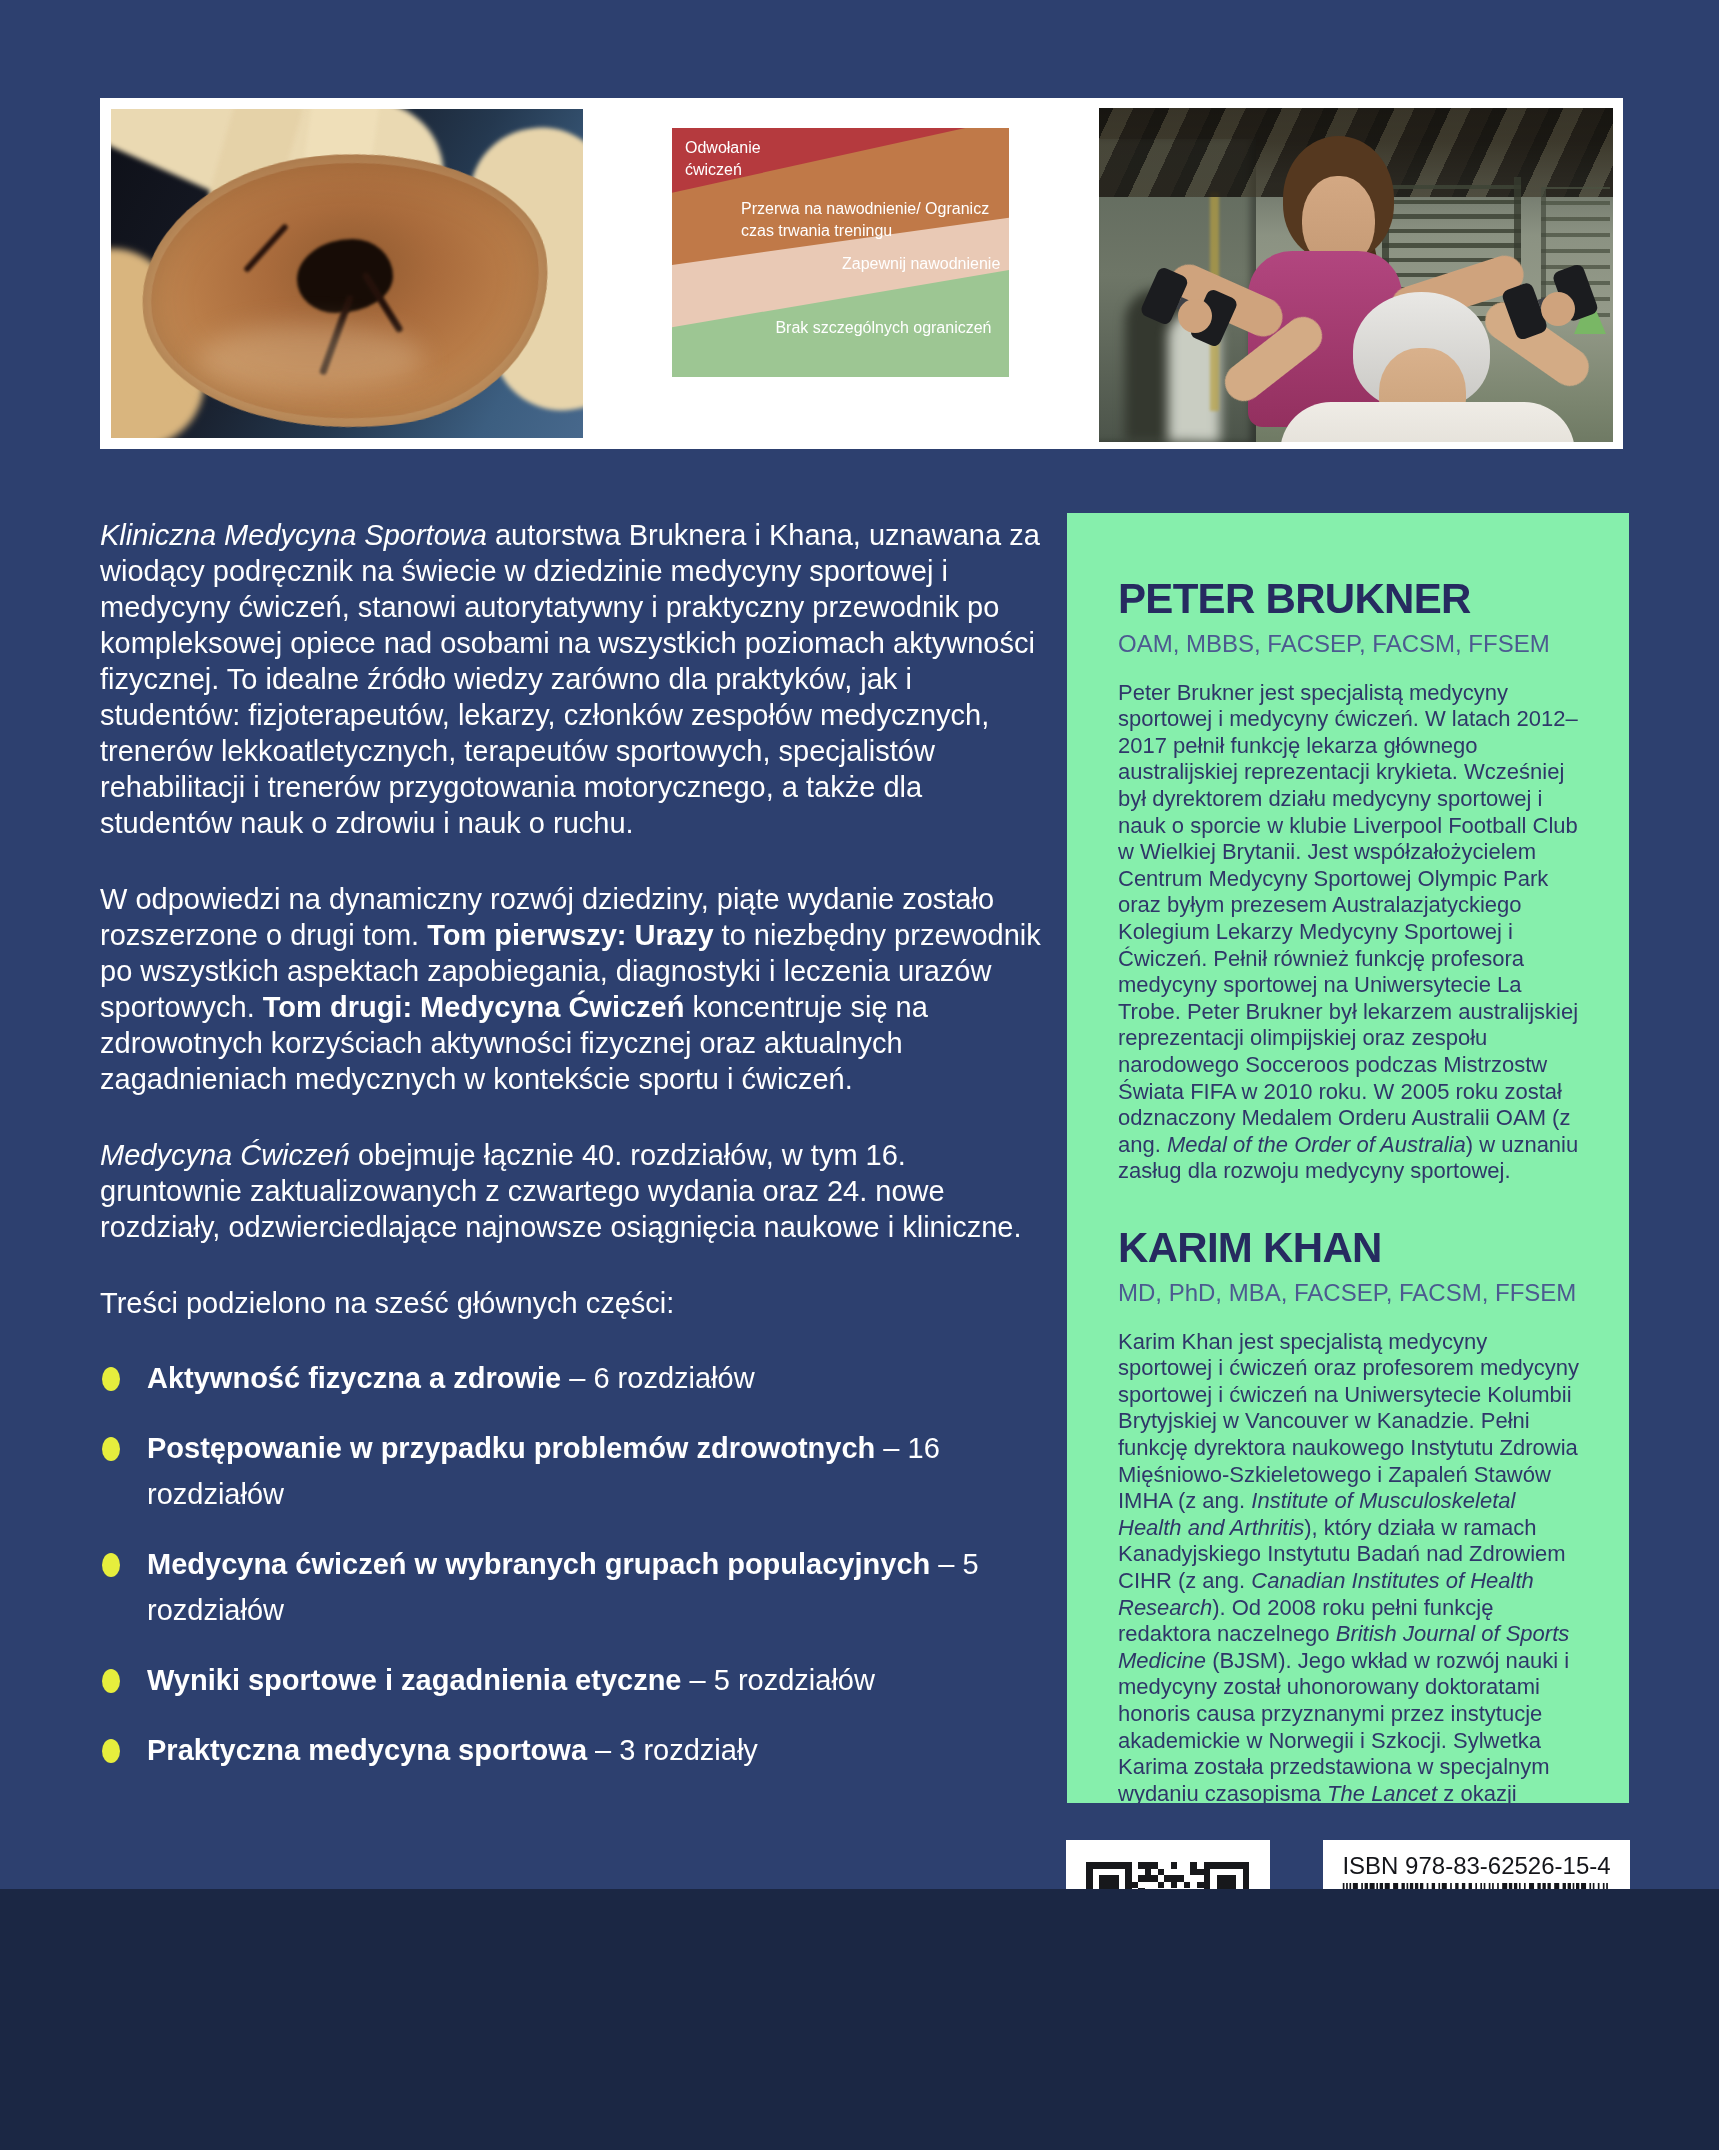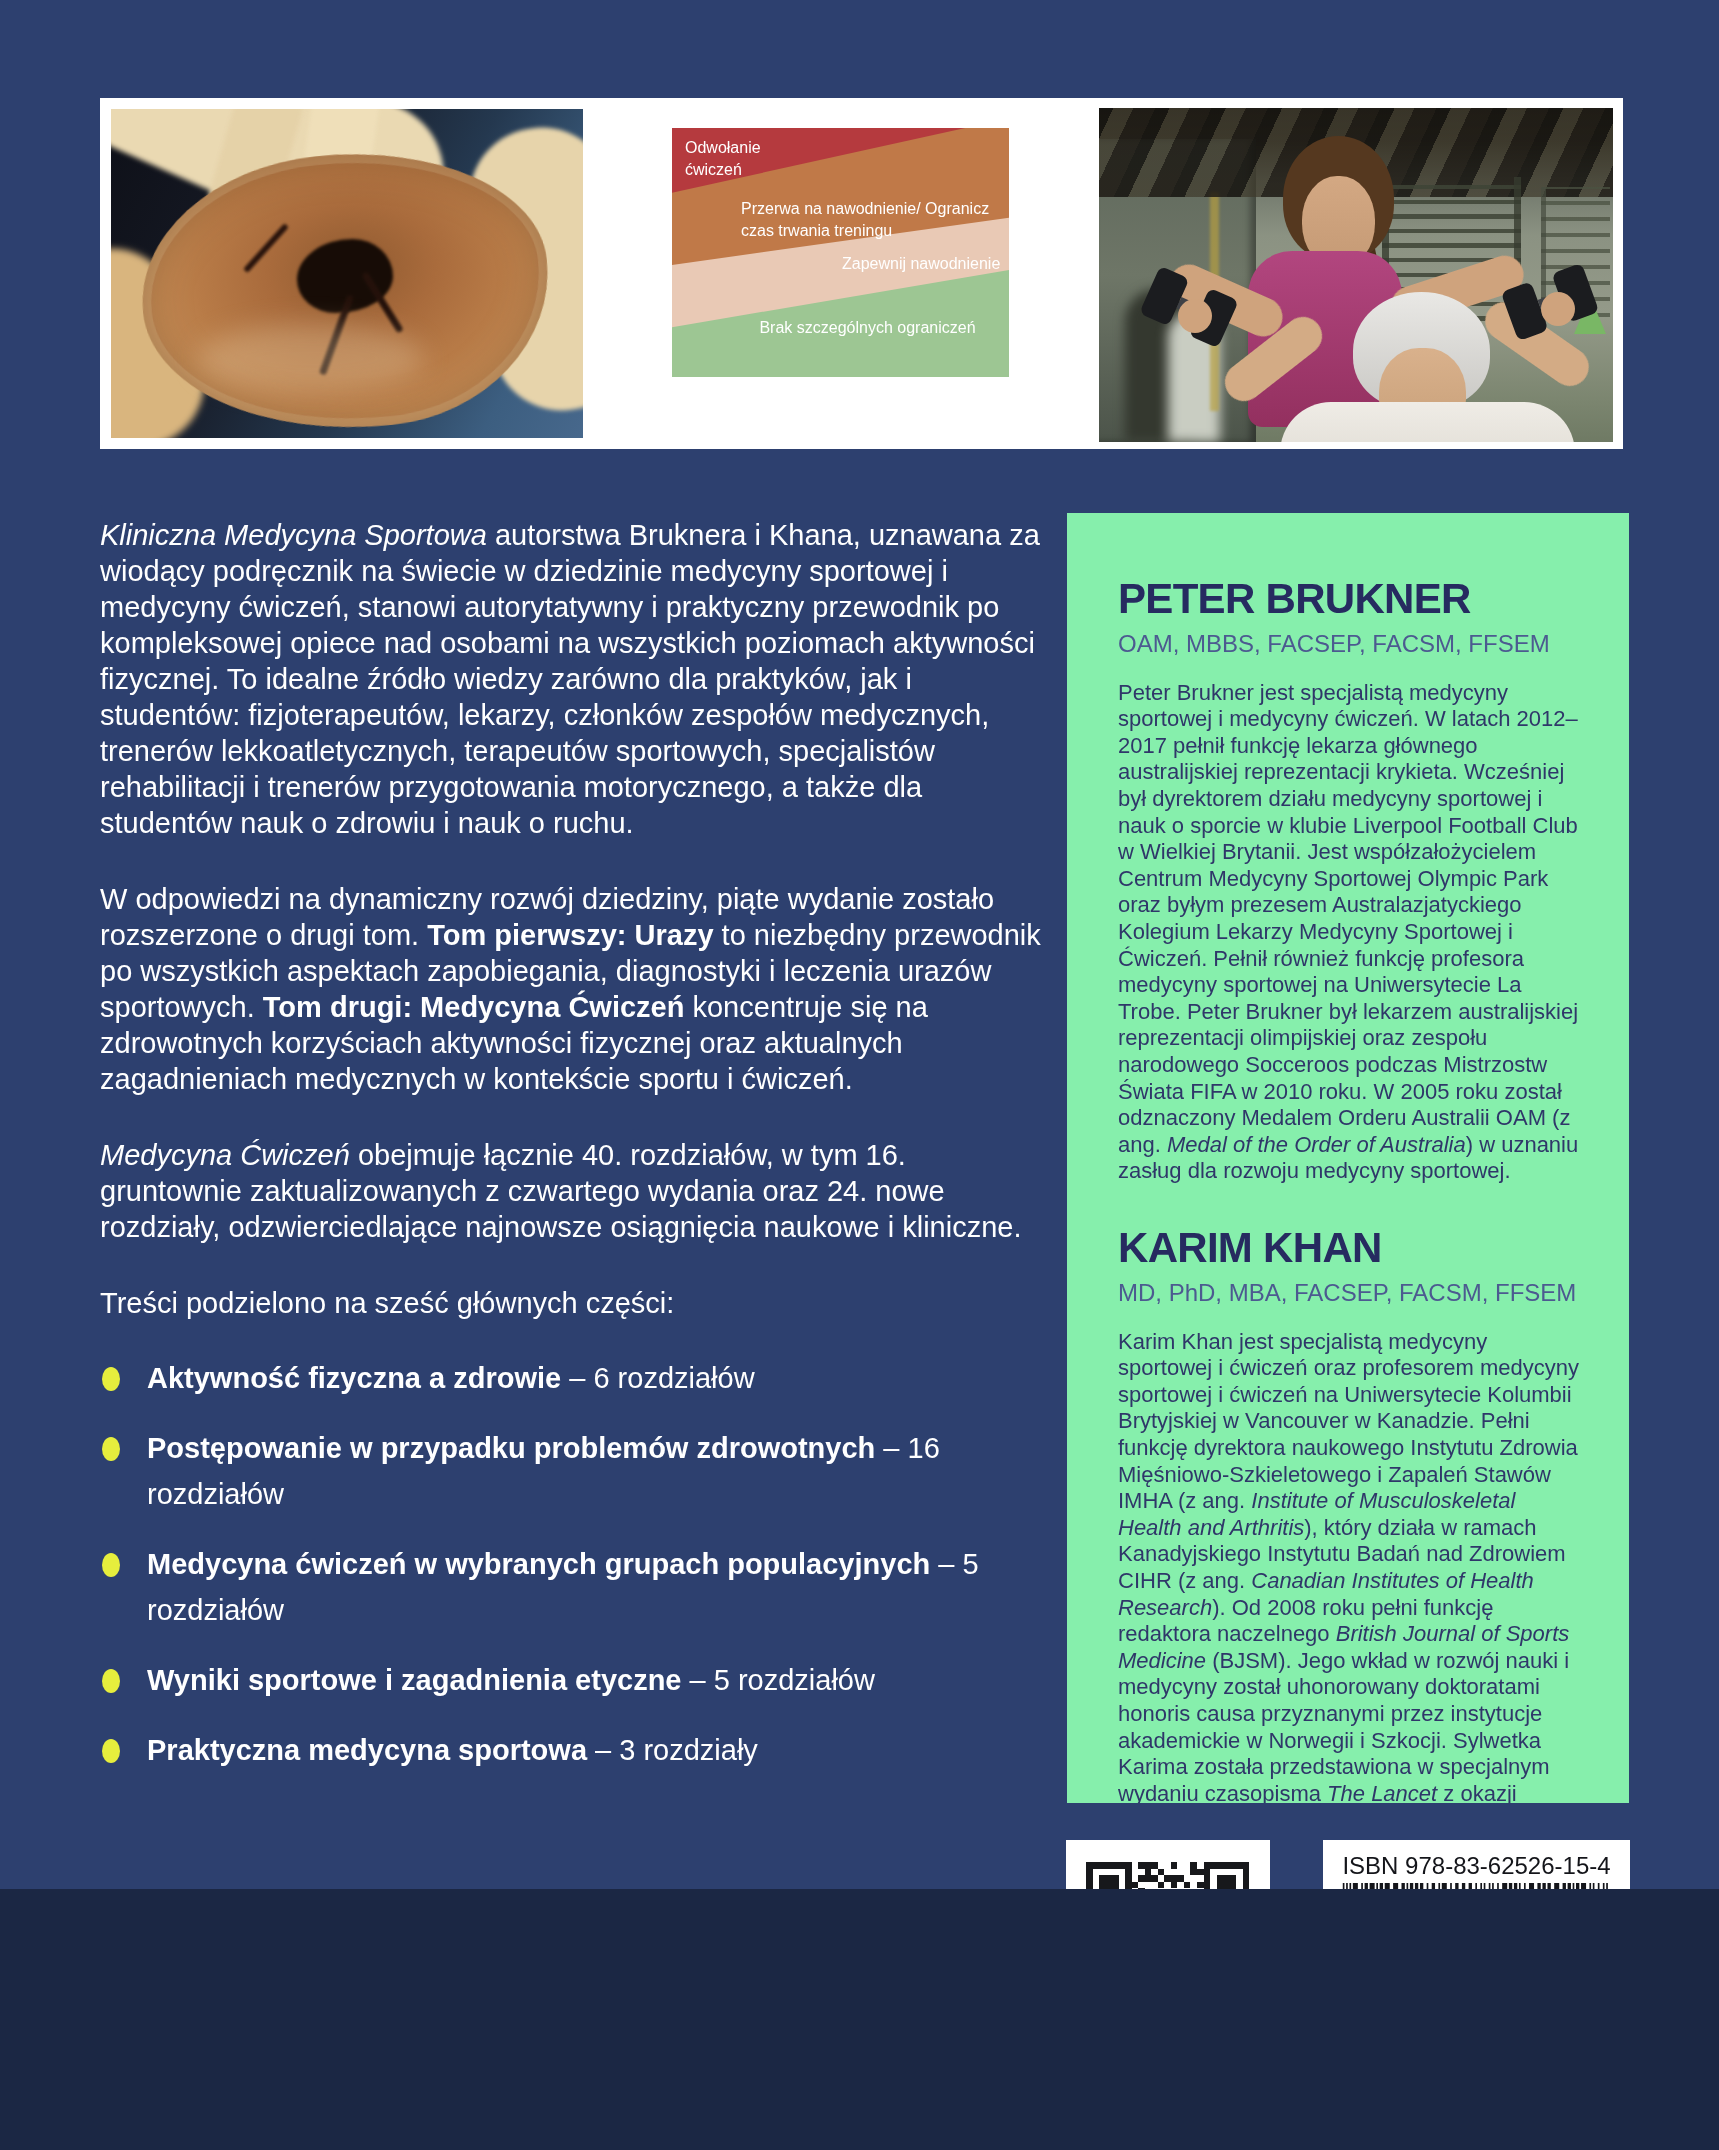--- a/index.html
+++ b/index.html
@@ -40,21 +40,21 @@
 
   .diagram{position:absolute;left:572px;top:30px;width:337px;height:249px;overflow:hidden;}
   .band{position:absolute;left:0;top:0;width:100%;height:100%;}
   .band-pink  {clip-path:polygon(0 0,100% 0,100% 57%,0 80%);}
   .band-orange{clip-path:polygon(0 0,100% 0,100% 36%,0 55%);}
   .band-red   {clip-path:polygon(0 0,87% 0,0 26%);}
   .dg-label{position:absolute;color:#ffffff;font-size:16px;line-height:22px;}
   .dg1{left:13px;top:8.7px;width:146px;}
   .dg2{left:69px;top:70px;width:262px;}
   .dg3{right:8.7px;top:125px;width:219px;text-align:right;}
-  .dg4{right:17.5px;top:189px;width:248px;text-align:center;}
+  .dg4{right:17.5px;top:189px;width:248px;text-align:right;}
 
   .gym-photo{left:999px;top:9.5px;width:514px;height:334px;
     background:linear-gradient(180deg,#2b2a23 0%,#3c3b30 10%,#6f766a 22%,#8b9282 38%,#949a89 62%,#7b856f 88%,#6f7a64 100%);}
   .gp-ceiling{left:0;top:0;width:100%;height:89px;
     background:repeating-linear-gradient(115deg,rgba(20,18,14,.85) 0 13px,rgba(62,57,43,.7) 13px 31px,rgba(30,26,20,.85) 31px 51px);
     filter:blur(0.7px);}
   .gp-mirror{left:0;top:31px;width:157px;height:303px;
     background:linear-gradient(180deg,#5f685c 0%,#6e7667 45%,#4c544a 100%);
     box-shadow:inset -5.8px 0 7.3px rgba(0,0,0,.35);}
   .gp-mirror-fig{left:25.5px;top:181px;width:69px;height:153px;background:#34382f;border-radius:33px 33px 0 0;filter:blur(5.1px);}

